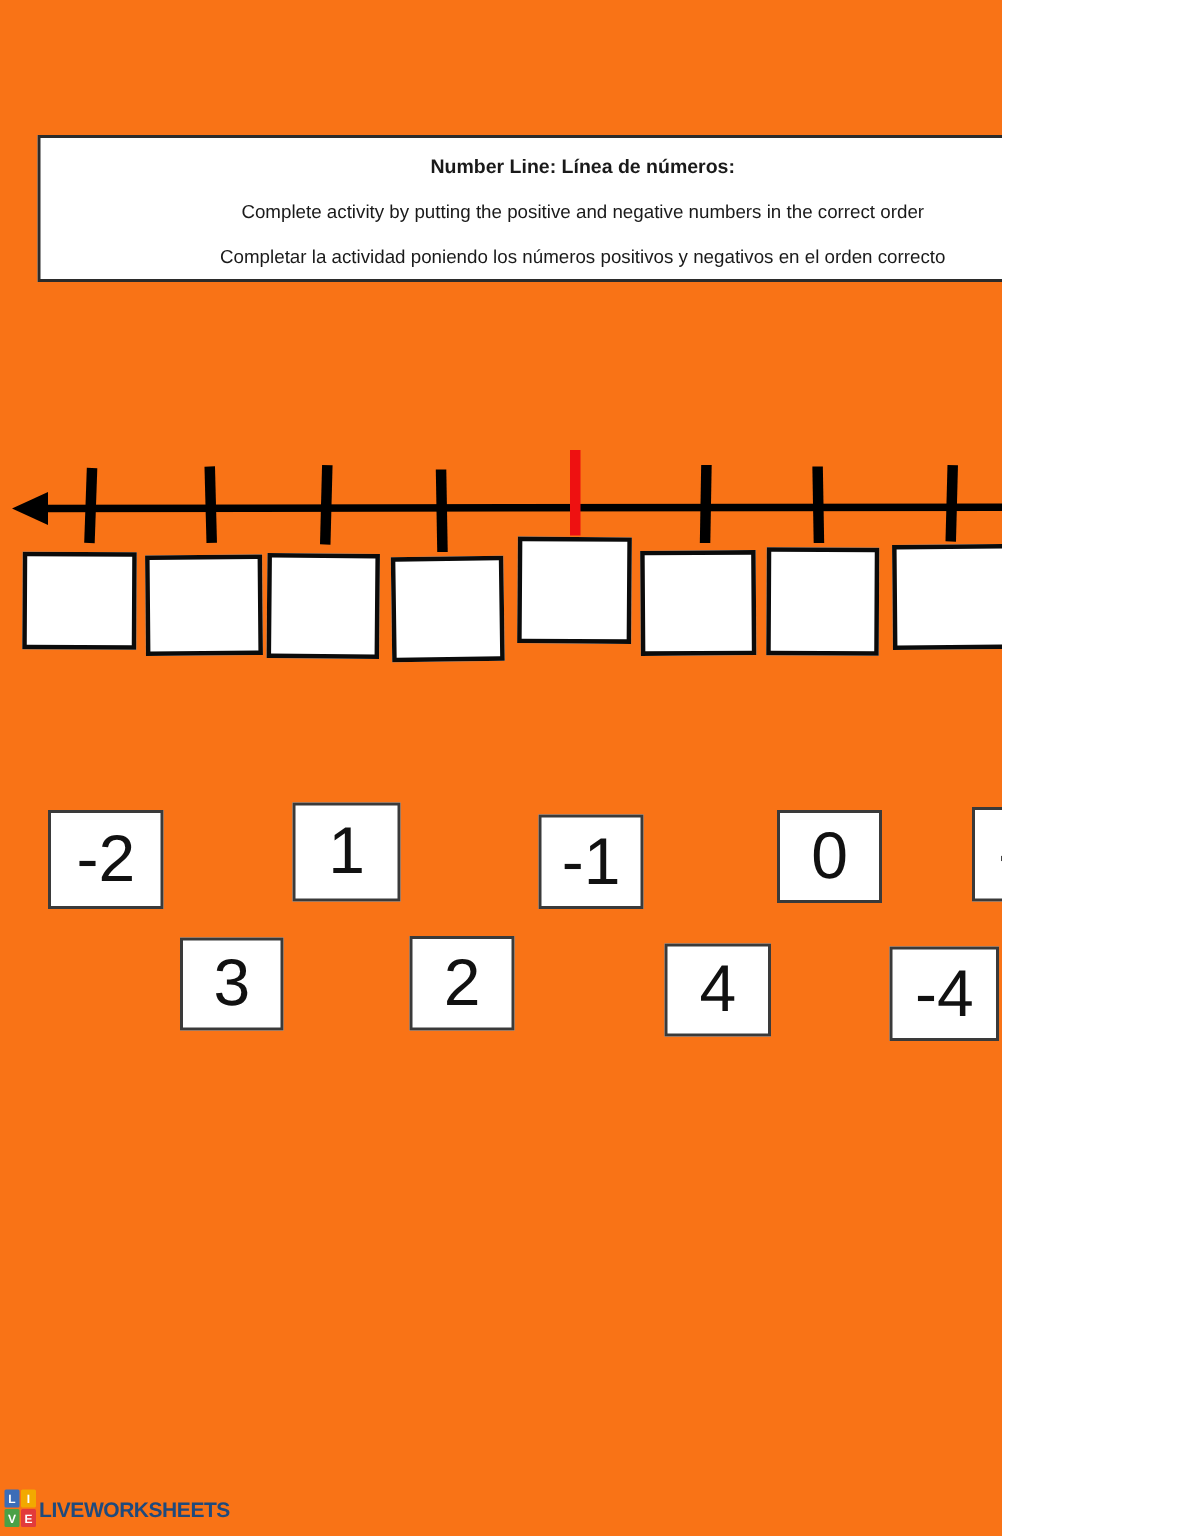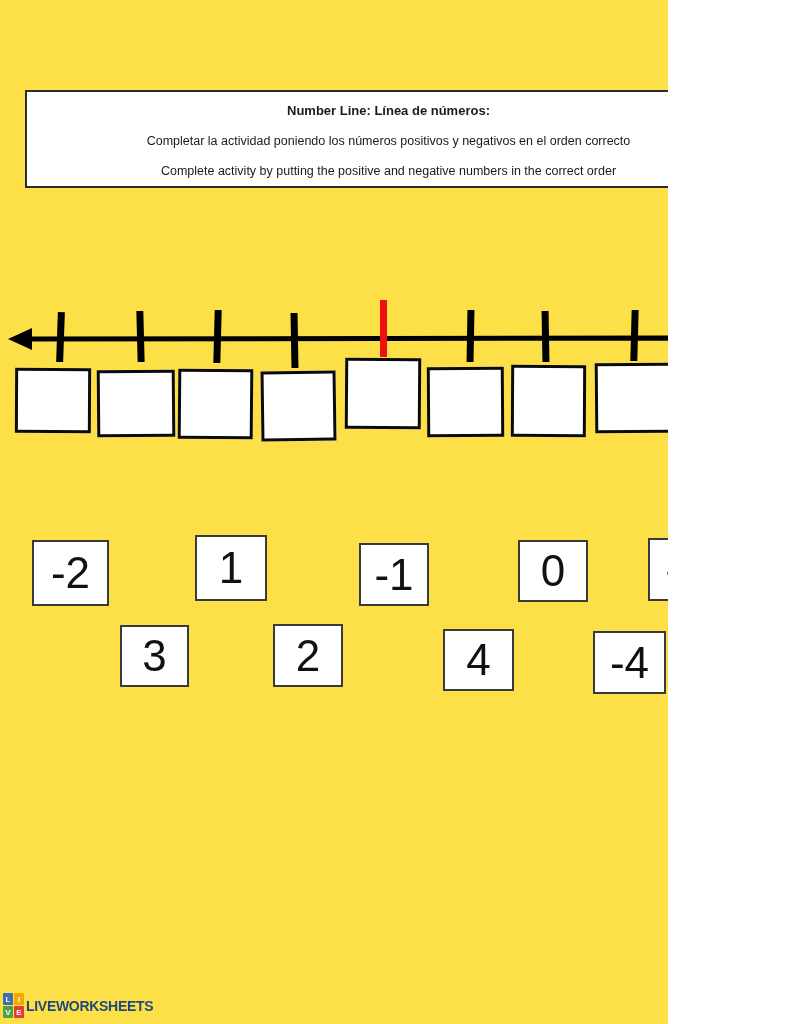--- a/index.html
+++ b/index.html
@@ -1,21 +1,21 @@
 <!DOCTYPE html>
 <html><head>
 <meta charset="utf-8">
 <style>
   * { margin: 0; padding: 0; box-sizing: border-box; }
   html, body { background: #ffffff; }
   .page {
     position: relative;
     width: 668px;
     height: 1024px;
-    background: #fde047;
+    background: #f97316;
     font-family: "Liberation Sans", sans-serif;
     overflow: hidden;
   }
 
   
   .instructions {
     position: absolute;
     left: 25px;
     top: 90px;
     width: 727px;
@@ -119,22 +119,22 @@
     letter-spacing: -0.3px;
   }
 </style>
 </head>
 <body>
 
 <div class="page">
 
   <div class="instructions">
     <div class="title">Number Line: Línea de números:</div>
+    <div class="line">Complete activity by putting the positive and negative numbers in the correct order</div>
     <div class="line">Completar la actividad poniendo los números positivos y negativos en el orden correcto</div>
-    <div class="line">Complete activity by putting the positive and negative numbers in the correct order</div>
   </div>
 
   <svg class="numberline-svg" viewBox="0 0 793 110" xmlns="http://www.w3.org/2000/svg">
 
     <line x1="24" y1="44" x2="760" y2="43" stroke="#000000" stroke-width="5"></line>
 
     <polygon points="8,44 32,33 32,55" fill="#000000"></polygon>
     <polygon points="777,43 753,32 753,54" fill="#000000"></polygon>
 
     <rect x="57" y="17" width="7" height="50" fill="#000000" transform="rotate(2 60 42)"></rect>

